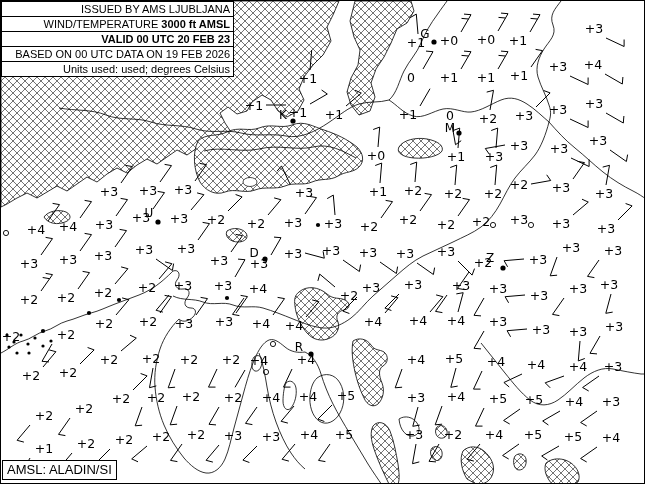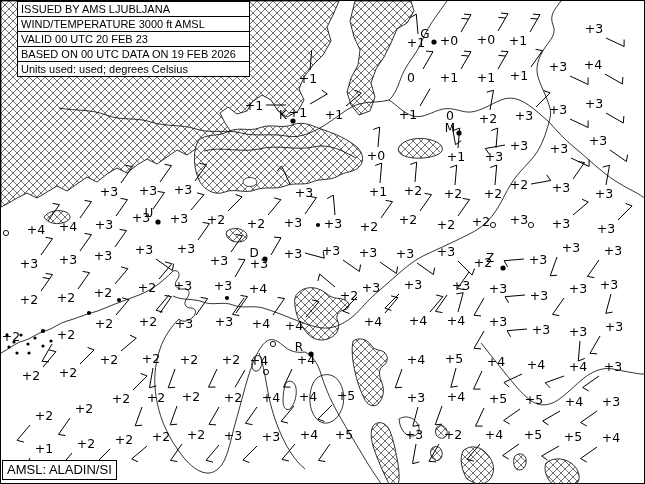--- a/index.html
+++ b/index.html
@@ -1,21 +1,21 @@
 <!DOCTYPE html>
 <html><head>
 <meta charset="utf-8">
 <style>
   html,body{margin:0;padding:0;background:#fff;}
   #stage{position:relative;width:645px;height:484px;background:#fff;border:1px solid #000;box-sizing:border-box;overflow:hidden;font-family:"Liberation Sans",sans-serif;}
   #map-svg{position:absolute;left:0;top:0;}
-  #header-box{position:absolute;left:16px;top:0;z-index:5;}
+  #header-box{position:absolute;left:0;top:0;z-index:5;text-align:right;}
   .hdr-line{width:225px;border:1px solid #000;background:#fff;padding:0 3px;font-size:11px;line-height:14px;height:14px;margin-top:-1px;white-space:nowrap;color:#000;}
   .hdr-line:first-child{margin-top:0;}
-  .hdr-line b{font-weight:normal;}
+  .hdr-line b{font-weight:bold;}
   #model-box{position:absolute;left:1px;top:459px;z-index:5;border:1px solid #000;background:#fff;padding:0 4px;font-size:13px;line-height:18px;color:#000;}
   text{font-family:"DejaVu Sans",sans-serif;}
 </style>
 </head>
 <body>
 
 <div id="stage">
 
   <svg id="map-svg" width="645" height="484" viewBox="0 0 645 484">
     <defs>

